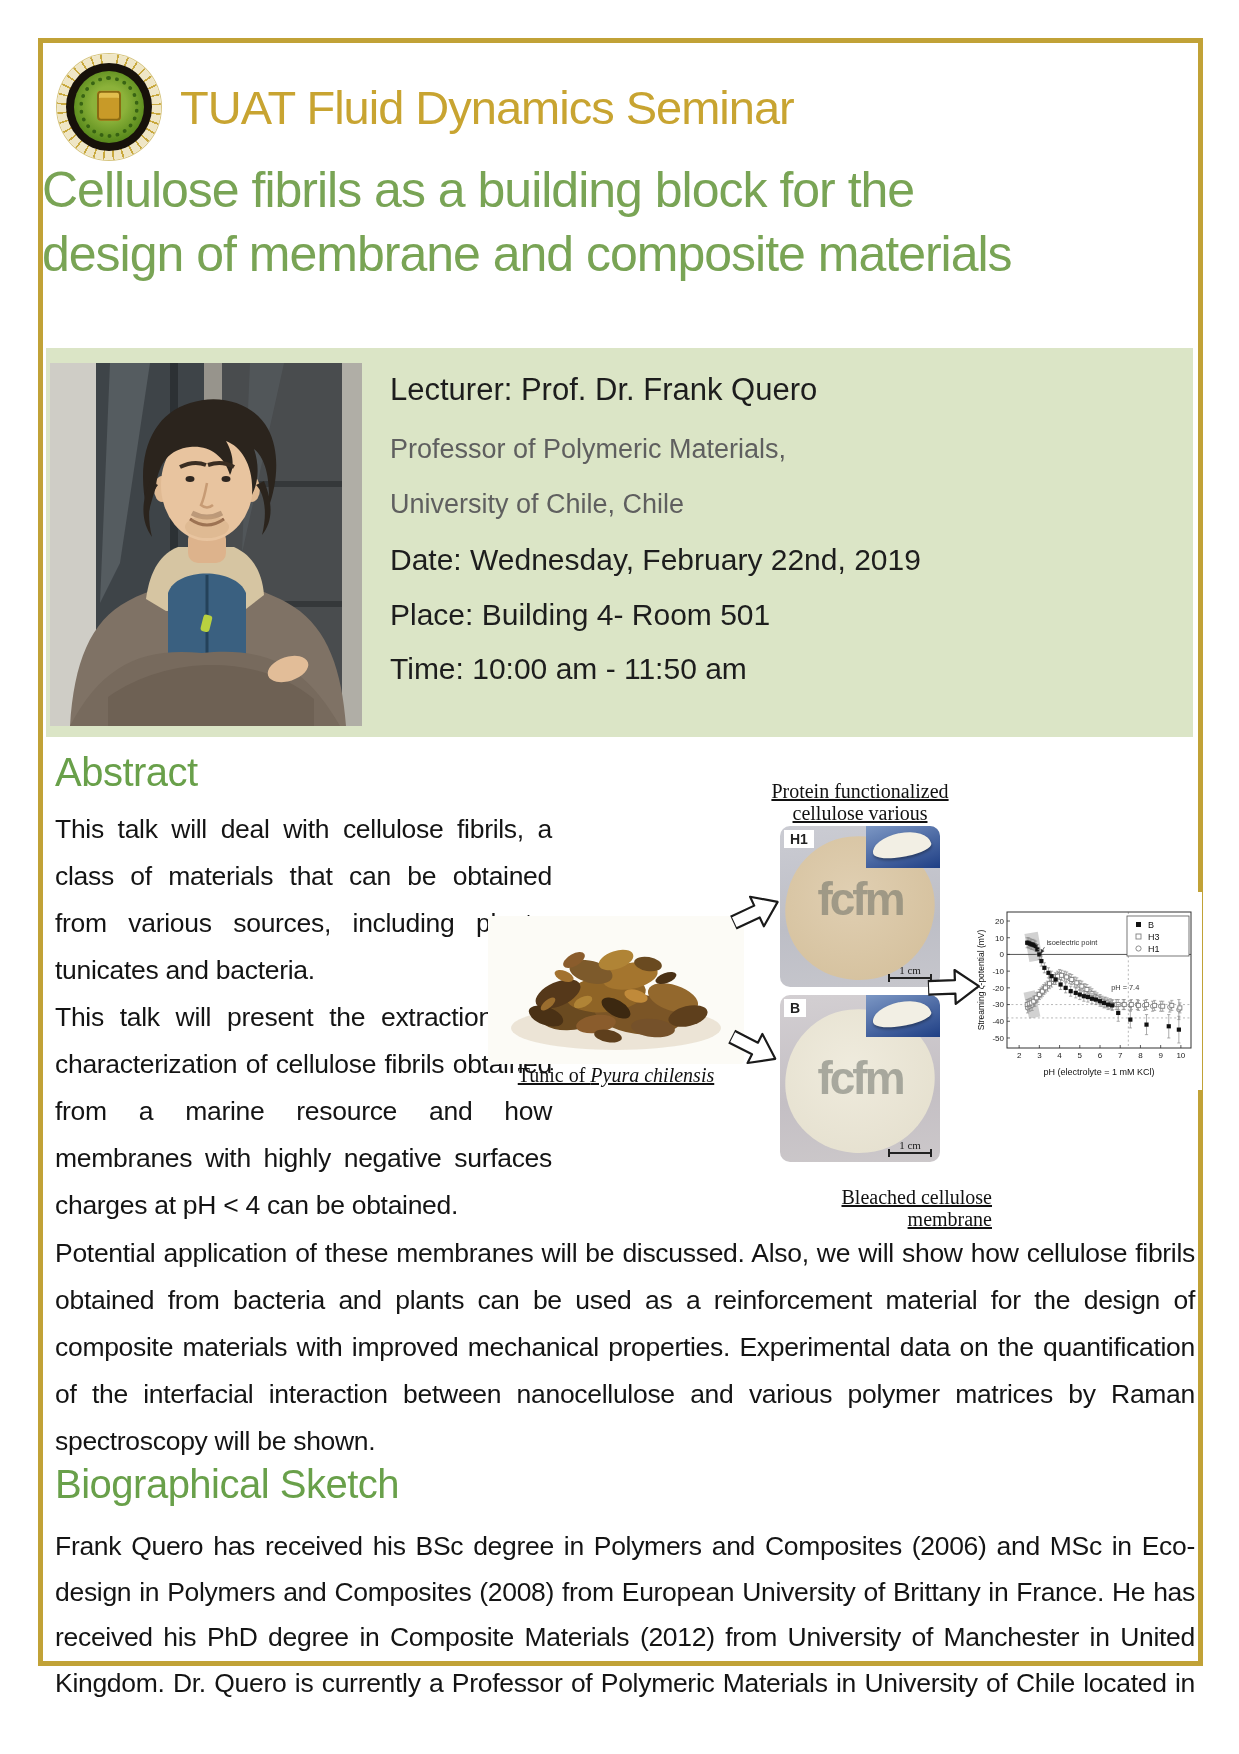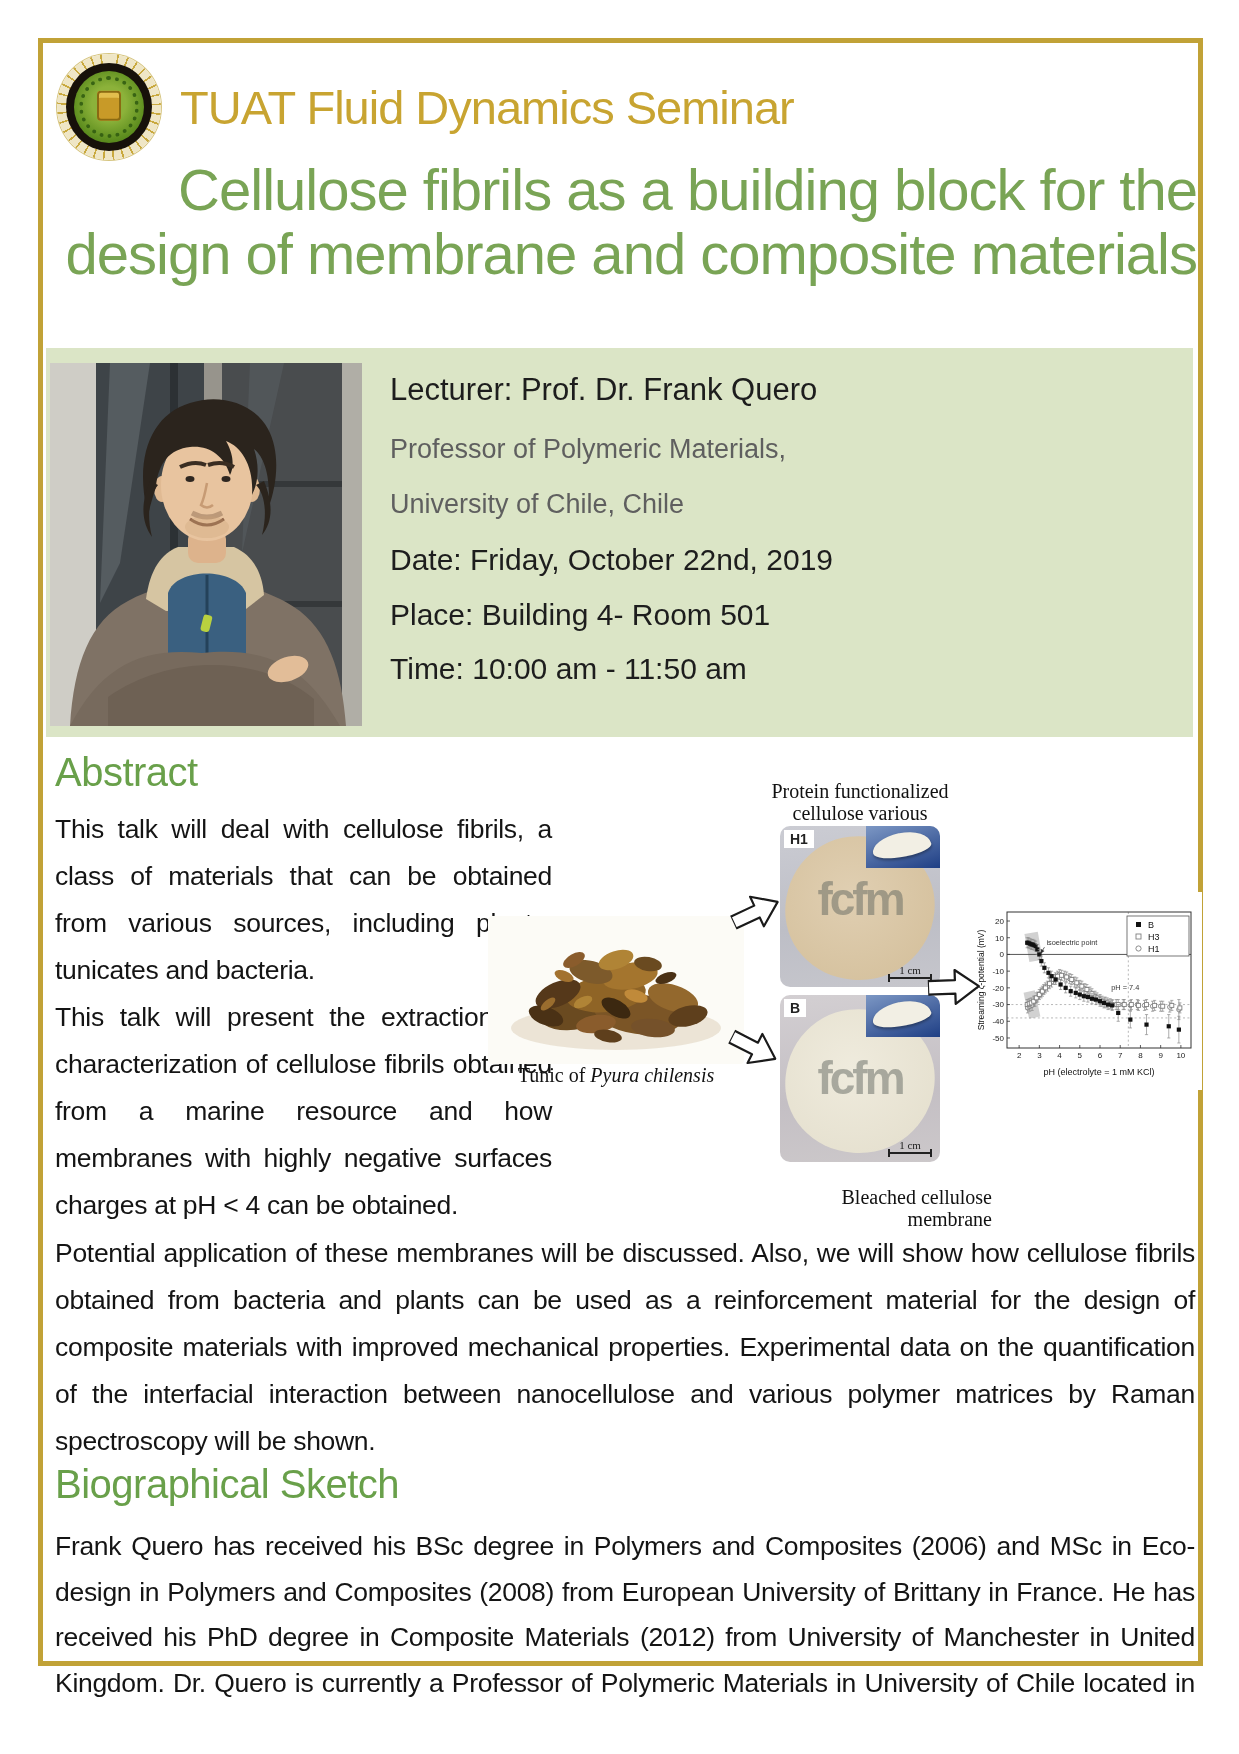--- a/index.html
+++ b/index.html
@@ -12,22 +12,22 @@
         background:repeating-conic-gradient(#EFE6C6 0 9deg,#C9A93F 9deg 11deg);box-shadow:0 0 0 1px #d6c580;}
   .logo .black-ring{position:absolute;inset:9px;border-radius:50%;background:#17110a;}
   .logo .green-core{position:absolute;inset:17px;border-radius:50%;
         background:radial-gradient(circle at 50% 45%,#8CB23A 0 32%,#5E8E1F 68%,#3F6A12);}
   .logo .wreath{position:absolute;inset:22px;border-radius:50%;border:4px dotted #2F5A10;opacity:.85;}
   .logo .crest{position:absolute;left:50%;top:50%;width:24px;height:30px;transform:translate(-50%,-54%);
         background:#C89A28;border-radius:4px;box-shadow:inset 0 0 0 2px #8a6a12, inset 0 7px 0 #E2BE4E;}
 
   .seminar-title{position:absolute;left:180px;top:80px;font-size:47px;font-weight:400;
         color:#C8A431;letter-spacing:-1px;white-space:nowrap;}
-  .talk-title{position:absolute;left:42px;top:158px;width:1155px;text-align:right;
-        font-size:58px;line-height:64px;color:#79A455;letter-spacing:-1px;}
+  .talk-title{position:absolute;left:42px;top:158px;width:1155px;text-align:left;
+        font-size:50px;line-height:64px;color:#79A455;letter-spacing:-1px;}
 
   .info-box{position:absolute;left:46px;top:348px;width:1147px;height:389px;background:#DBE5C6;}
   .portrait{position:absolute;left:50px;top:363px;width:312px;height:363px;}
   .info-line{position:absolute;left:390px;white-space:nowrap;}
   .lecturer{top:372px;font-size:31px;color:#1d1d1d;}
   .affil{font-size:27px;color:#5f5f5f;}
   .affil1{top:434px;} .affil2{top:489px;}
   .meta{font-size:30px;color:#1d1d1d;}
   .date{top:543px;} .place{top:598px;} .time{top:652px;}
 
@@ -35,21 +35,21 @@
   .abstract-h{top:750px;} .bio-h{top:1462px;}
 
   .body-text{font-size:26.5px;letter-spacing:-.3px;color:#141414;text-align:justify;}
   .abstract-col{position:absolute;left:55px;top:806px;width:497px;line-height:47px;}
   .abstract-col p{margin:0;}
   .para3{position:absolute;left:55px;top:1230px;width:1140px;line-height:47px;}
   .bio-p{position:absolute;left:55px;top:1524px;width:1140px;line-height:45.5px;}
 
   
   .serif-cap{font-family:"Liberation Serif","DejaVu Serif",serif;font-size:20px;color:#111;
-        text-align:center;line-height:22px;}
+        text-align:center;line-height:22px;text-decoration:underline;}
   .tunic-photo{position:absolute;left:488px;top:916px;width:256px;height:148px;background:#FCFBF6;border-radius:4px;}
   .tunic-cap{position:absolute;left:458px;top:1064px;width:316px;}
   .memcap-top{position:absolute;left:728px;top:780px;width:264px;}
   .memcap-bottom{position:absolute;left:728px;top:1186px;width:264px;text-align:right;}
 
   .mem-panel{position:absolute;left:780px;width:160px;border-radius:10px;overflow:hidden;
         background:linear-gradient(175deg,#CBCCD3,#BDBec6 60%,#C6C6CC);}
   .mem-h1{top:826px;height:161px;}
   .mem-b{top:995px;height:167px;background:linear-gradient(175deg,#D3CFD2,#C4BFC4 60%,#CCC8CA);}
   .mem-circle{position:absolute;left:5px;top:10px;width:150px;height:144px;
@@ -131,21 +131,21 @@
     <ellipse cx="140" cy="116" rx="4.5" ry="3" fill="#2e2620"></ellipse>
     <ellipse cx="176" cy="116" rx="4.5" ry="3" fill="#2e2620"></ellipse>
     <path d="M157 120 q-3 16 -6 22 q6 5 12 0" stroke="#C79B74" stroke-width="2.5" fill="none"></path>
     <path d="M142 150 q15 8 30 0" stroke="#6b4a34" opacity=".35" stroke-width="5" fill="none"></path>
     <path d="M140 156 q17 12 34 0" stroke="#8a5f44" stroke-width="3" fill="none"></path>
     <ellipse cx="157" cy="164" rx="22" ry="11" fill="#C9A176" opacity=".3"></ellipse>
   </svg>
   <div class="info-line lecturer">Lecturer: Prof. Dr. Frank Quero</div>
   <div class="info-line affil affil1">Professor of Polymeric Materials,</div>
   <div class="info-line affil affil2">University of Chile, Chile</div>
-  <div class="info-line meta date">Date: Friday, October 22nd, 2019</div>
+  <div class="info-line meta date">Date: Wednesday, February 22nd, 2019</div>
   <div class="info-line meta place">Place: Building 4- Room 501</div>
   <div class="info-line meta time">Time: 10:00 am - 11:50 am</div>
 
   <div class="h-green abstract-h">Abstract</div>
   <div class="abstract-col body-text">
     <p>This talk will deal with cellulose fibrils, a class of materials that can be obtained from various sources, including plants, tunicates and bacteria.</p>
     <p>This talk will present the extraction and characterization of cellulose fibrils obtained from a marine resource and how membranes with highly negative surfaces charges at pH &lt; 4 can be obtained.</p>
   </div>
 
   <div class="tunic-photo">

